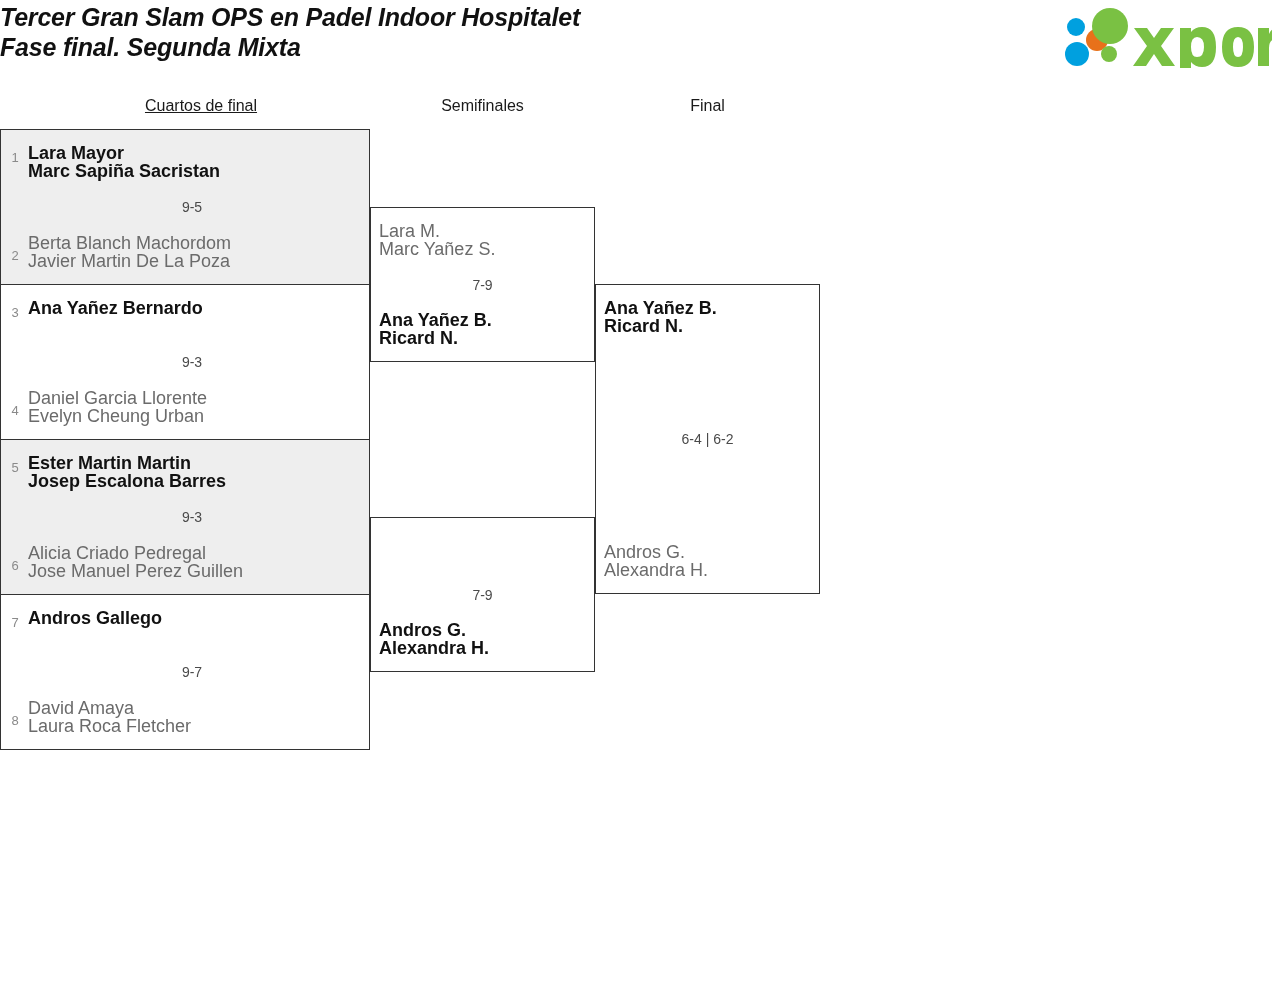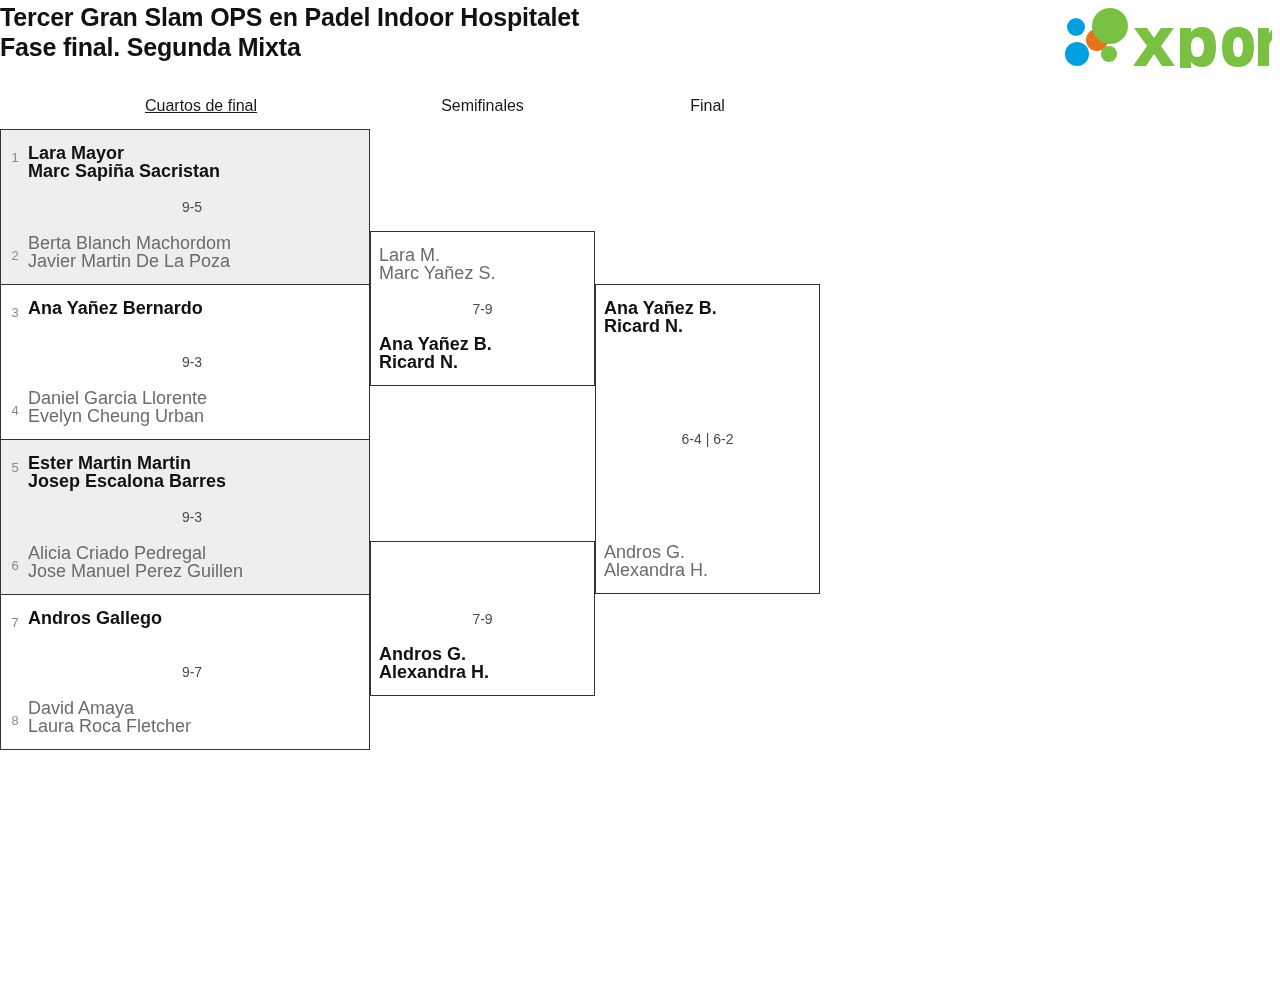--- a/index.html
+++ b/index.html
@@ -20,20 +20,21 @@
   
   #header {
     position: absolute;
     left: 0; top: 0;
     width: 1280px; height: 92px;
   }
   #title-block {
     position: absolute;
     left: 0; top: 2px;
     width: 900px;
+    font-style: italic;
   }
   .title-line {
     font-size: 25px;
     font-weight: 700;
     line-height: 30px;
     letter-spacing: -0.2px;
     color: #111111;
     white-space: nowrap;
   }
 
@@ -74,21 +75,21 @@
   .match.shaded { background: #eeeeee; }
 
   
   .r1 { left: 0px; width: 370px; height: 156px; }
   .r1.m1 { top: 0px; }
   .r1.m2 { top: 155px; }
   .r1.m3 { top: 310px; }
   .r1.m4 { top: 465px; }
 
   
-  .r2 { left: 370px; width: 225px; height: 155px; margin-top: 24px; }
+  .r2 { left: 370px; width: 225px; height: 155px; }
   .r2.m1 { top: 78px; }
   .r2.m2 { top: 388px; }
 
   
   .r3 { left: 595px; width: 225px; height: 310px; }
   .r3.m1 { top: 155px; }
 
   
   .team {
     position: absolute;

